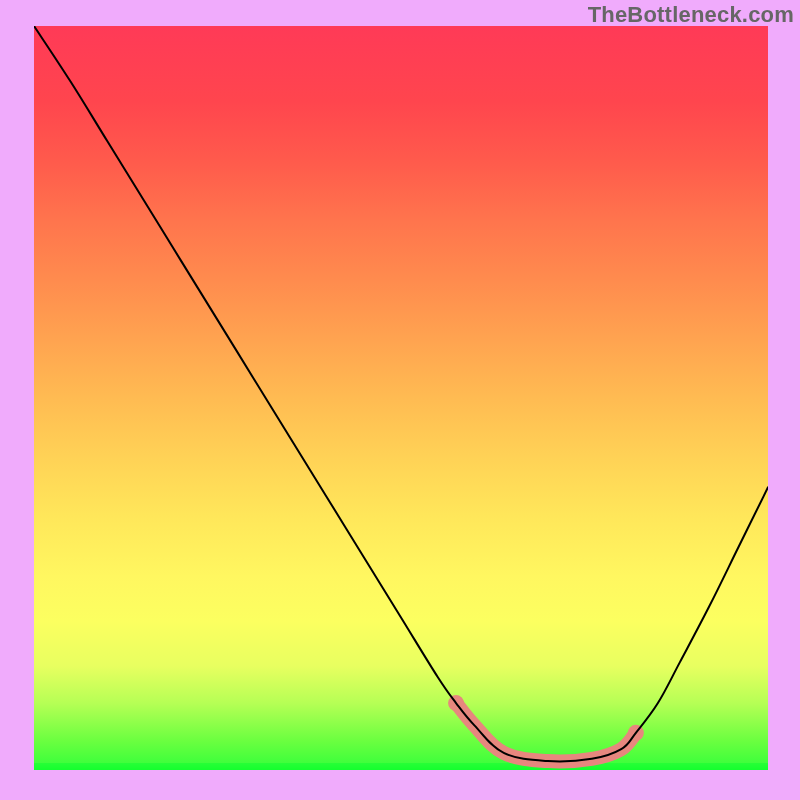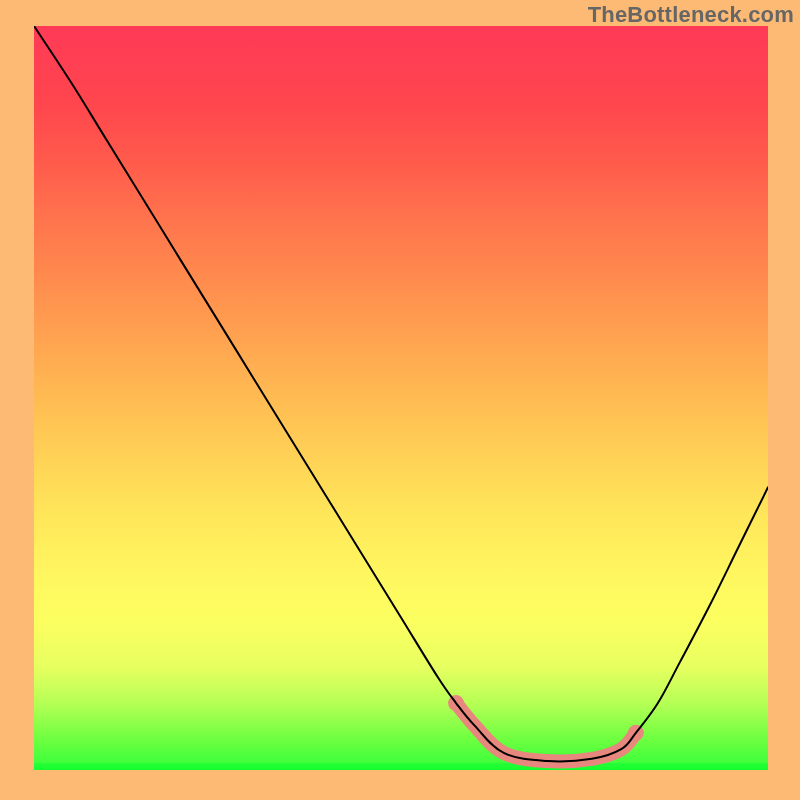--- a/index.html
+++ b/index.html
@@ -8,21 +8,21 @@
     width: 800px;
     height: 800px;
     background: #000;
     overflow: hidden;
     font-family: Arial, Helvetica, sans-serif;
   }
   .frame {
     position: relative;
     width: 800px;
     height: 800px;
-    background: #fdba74;
+    background: #f0abfc;
   }
   .watermark {
     position: absolute;
     top: 2px;
     right: 6px;
     color: #666;
     font-size: 22px;
     font-weight: 600;
     letter-spacing: 0.2px;
     user-select: none;

